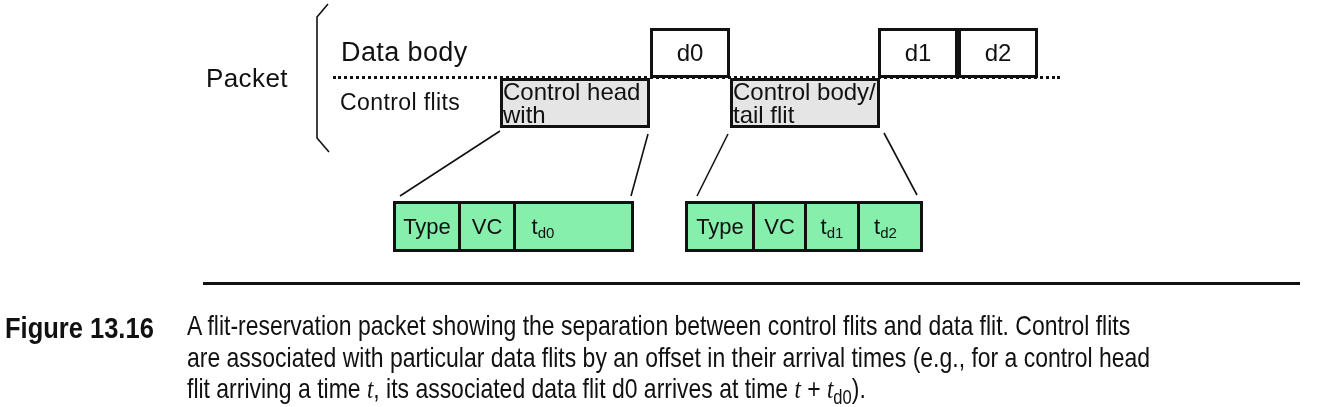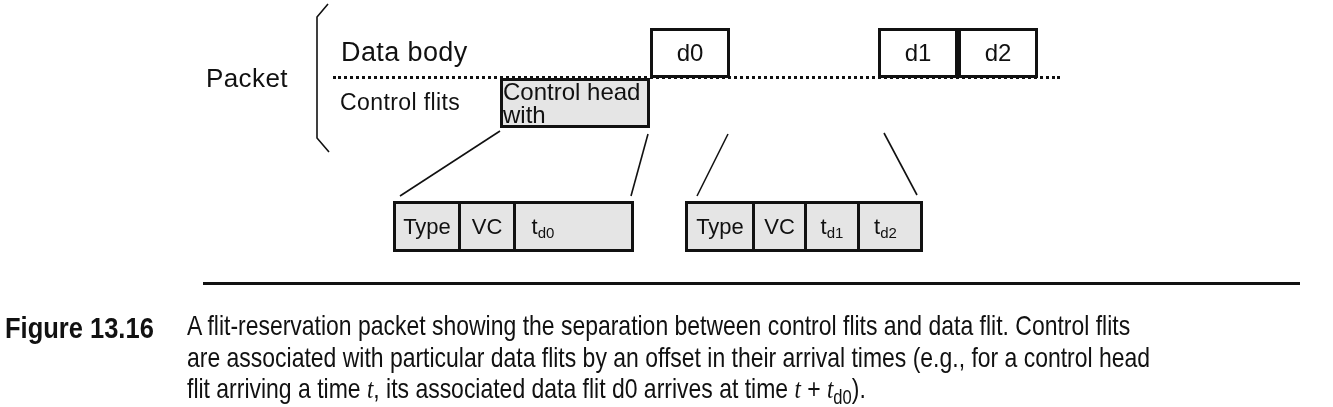--- a/index.html
+++ b/index.html
@@ -14,21 +14,21 @@
   .tbox{position:absolute;box-sizing:border-box;border:3px solid #111;background:#e5e5e5;
         display:flex;flex-direction:column;align-items:flex-start;justify-content:center;
         font-size:24px;line-height:23px;text-align:center;z-index:3;}
   .dbox{position:absolute;box-sizing:border-box;border:3px solid #111;background:#fff;
         display:flex;align-items:center;justify-content:center;font-size:24px;z-index:3;}
 
   
   .dotline{position:absolute;height:0;border-top:3px dotted #111;z-index:1;}
 
   
-  .fgroup{position:absolute;box-sizing:border-box;border:3px solid #111;background:#e5e5e5;
+  .fgroup{position:absolute;box-sizing:border-box;border:3px solid #111;background:#86efac;
           display:flex;height:51px;z-index:3;}
   .fcell{display:flex;align-items:center;justify-content:center;font-size:22px;
          border-right:3px solid #111;box-sizing:border-box;}
   .fcell:last-child{border-right:none;}
   .sub{font-size:15px;position:relative;top:6px;}
 
   
   .rule{position:absolute;background:#111;}
   .figlabel{position:absolute;font-weight:bold;font-size:30px;white-space:nowrap;
             transform:scaleX(.85);transform-origin:left top;}
@@ -59,20 +59,24 @@
 
   <div class="dotline" style="left:333px;top:76px;width:727px;"></div>
 
   <div class="tbox" style="left:500px;top:78px;width:150px;height:50px;">
     <div>Control head</div>
     <div>with</div>
   </div>
 
   <div class="dbox" style="left:650px;top:28px;width:80px;height:50px;">d0</div>
 
+  <div class="tbox" style="left:730px;top:78px;width:150px;height:50px;">
+    <div>Control body/</div>
+    <div>tail flit</div>
+  </div>
 
   <div class="dbox" style="left:878px;top:28px;width:80px;height:50px;">d1</div>
   <div class="dbox" style="left:958px;top:28px;width:80px;height:50px;">d2</div>
 
   <div class="fgroup" style="left:393px;top:201px;width:241px;">
     <div class="fcell" style="width:65px;">Type</div>
     <div class="fcell" style="width:55px;">VC</div>
     <div class="fcell" style="width:54px;">
       <span>t</span>
         <span class="sub">d0</span>

